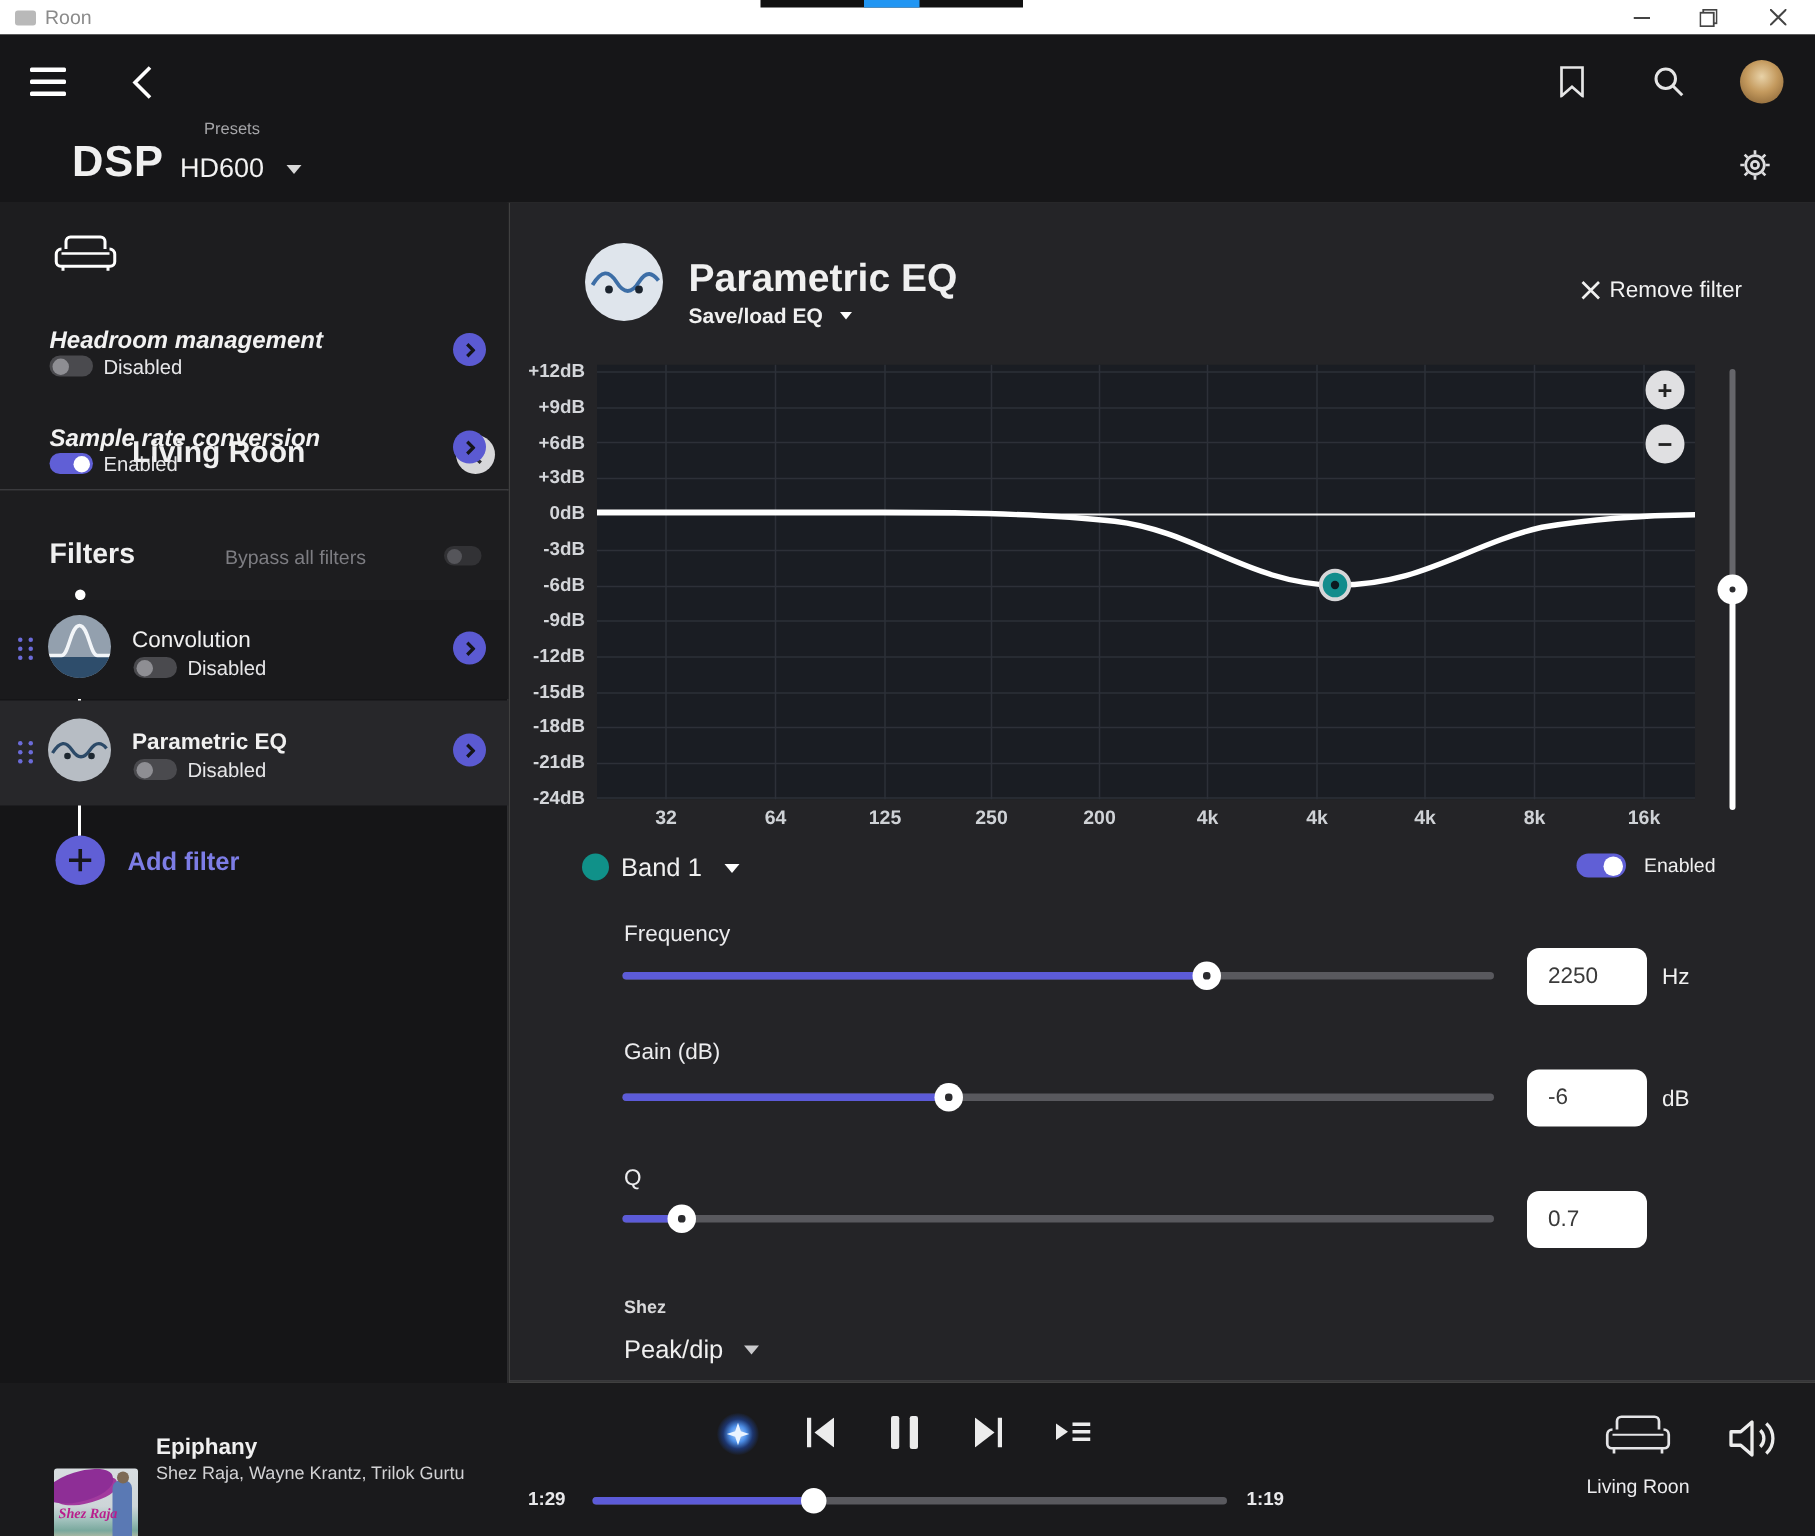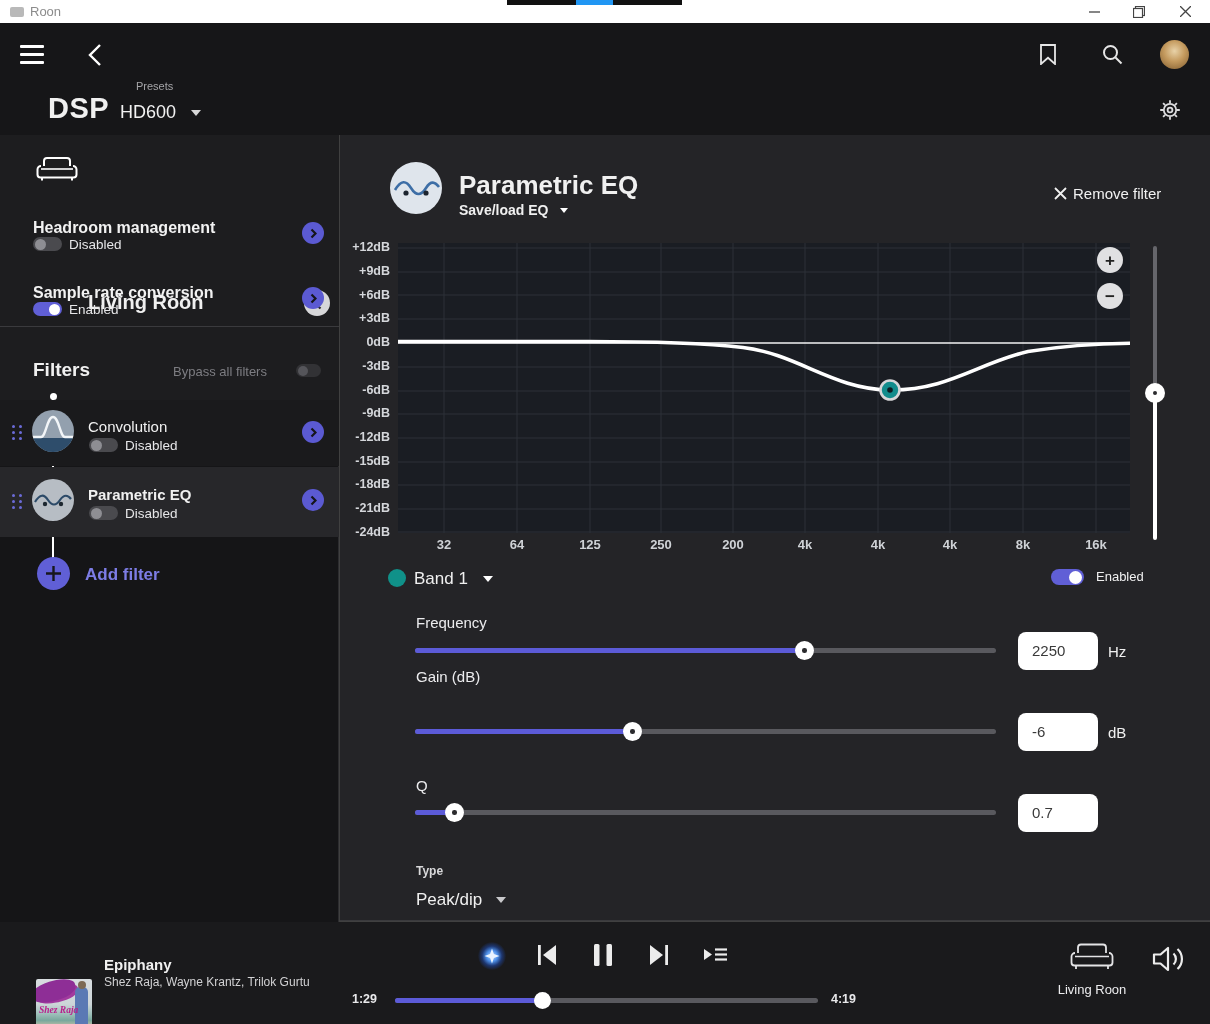--- a/index.html
+++ b/index.html
@@ -29,21 +29,21 @@
   .preset-value { position:absolute; left:120px; top:102px; font-size:18px; color:#f2f2f2; }
   .caret { display:inline-block; width:0; height:0; border-left:5px solid transparent; border-right:5px solid transparent; border-top:6px solid #d8d8d8; }
 
   
   .sidebar { position:absolute; left:0; top:135px; width:339px; height:787px; background:#151517; border-right:1px solid #2c2c2f; }
   .sb-top { position:absolute; left:0; top:0; width:339px; height:191px; background:#1d1d1f; }
   .sb-filters-head { position:absolute; left:0; top:192px; width:339px; height:73px; background:#1d1d1f; }
   .sb-divider { position:absolute; left:0; top:191px; width:339px; height:1px; background:#3a3a3d; }
   .zone-name { position:absolute; left:88px; top:156px; font-size:20px; font-weight:bold; }
   .collapse-btn { position:absolute; left:304px; top:155px; width:26px; height:26px; border-radius:50%; background:#d7d7d9; display:flex; align-items:center; justify-content:center; }
-  .setting-title { font-size:16px; font-weight:bold; color:#f2f2f2; }
+  .setting-title { font-size:16px; font-weight:bold; color:#f2f2f2;font-style:italic; }
   .state-label { font-size:13.5px; color:#e6e6e8; }
   .muted { color:#7d7d82; }
   .tgl { position:absolute; border-radius:8px; }
   .tgl .knob { position:absolute; border-radius:50%; }
   .tgl.sm { width:29px; height:14px; }
   .tgl.sm .knob { width:11px; height:11px; top:1.5px; }
   .tgl.on { background:#605fd6; } .tgl.on .knob { right:2px; background:#fff; }
   .tgl.off { background:#4a4a4e; } .tgl.off .knob { left:2px; background:#8e8e93; }
   .tgl.dim { background:#323235; } .tgl.dim .knob { left:2px; background:#55555a; }
   .chev-btn { position:absolute; width:22px; height:22px; border-radius:50%; background:#5b5ad2; display:flex; align-items:center; justify-content:center; }
@@ -208,21 +208,21 @@
         <span class="knob"></span>
       </div>
     <div class="state-label abs" style="left:69px;top:167px">Enabled</div>
     <div class="chev-btn" style="left:302px;top:152px">
       <svg width="7" height="11">
           <polyline points="1.5,1.5 5.5,5.5 1.5,9.5" fill="none" stroke="#15151a" stroke-width="2.2"></polyline>
         </svg>
     </div>
 
     <div class="abs" style="left:33px;top:224px;font-size:19px;font-weight:bold">Filters</div>
-    <div class="abs muted" style="left:150px;top:229px;width:140px;text-align:center;font-size:13px">Bypass all filters</div>
+    <div class="abs muted" style="left:150px;top:229px;width:140px;text-align:left;font-size:13px">Bypass all filters</div>
     <div class="tgl dim" style="left:296px;top:229px;width:25px;height:13px">
         <span class="knob" style="width:10px;height:10px;top:1.5px"></span>
       </div>
 
     <div class="connector-dot"></div>
     <div class="connector"></div>
 
     <div class="filter-row row-conv">
       <div class="drag-handle" style="top:25px">
           <i></i>
@@ -378,40 +378,40 @@
   <div class="param-label" style="top:614px">Frequency</div>
   <div class="htrack" style="top:648px">
       <div class="hfill" style="width:389px"></div>
     </div>
   <div class="hthumb" style="left:795px;top:641px">
       <span class="thumb-dot"></span>
     </div>
   <div class="valbox" style="top:632px">2250</div>
   <div class="unit" style="top:643px">Hz</div>
 
-  <div class="param-label" style="top:668px">Gain (dB)</div>
+  <div class="param-label" style="top:693px">Gain (dB)</div>
   <div class="htrack" style="top:729px">
       <div class="hfill" style="width:217px"></div>
     </div>
   <div class="hthumb" style="left:623px;top:722px">
       <span class="thumb-dot"></span>
     </div>
   <div class="valbox" style="top:713px">-6</div>
   <div class="unit" style="top:724px">dB</div>
 
   <div class="param-label" style="top:777px">Q</div>
   <div class="htrack" style="top:810px">
       <div class="hfill" style="width:39px"></div>
     </div>
   <div class="hthumb" style="left:445px;top:803px">
       <span class="thumb-dot"></span>
     </div>
   <div class="valbox" style="top:794px">0.7</div>
 
-  <div class="type-label">Type</div>
+  <div class="type-label">Shez</div>
   <div class="type-value">
     <span>Peak/dip</span>
     <span class="caret" style="border-top-color:#c9c9cc;margin-left:9px;vertical-align:2px;border-left-width:5px;border-right-width:5px;border-top-width:6px"></span>
   </div>
 
   <div class="playerbar">
     <div class="album-art">
       <div class="scarf"></div>
       <div class="figure"></div>
       <div class="art-text">Shez Raja</div>
@@ -452,21 +452,21 @@
           <line x1="11" y1="12.5" x2="23" y2="12.5"></line>
         </g>
       </svg>
   </div>
 
   <div class="ptime" style="left:352px">1:29</div>
   <div class="abs" style="left:395px;top:998px;width:423px;height:4.5px;border-radius:2.5px;background:#59595e">
     <div style="width:147px;height:4.5px;border-radius:2.5px;background:#5c5bd8"></div>
   </div>
   <div class="abs" style="left:534px;top:992px;width:17px;height:17px;border-radius:50%;background:#fff"></div>
-  <div class="ptime" style="left:831px">4:19</div>
+  <div class="ptime" style="left:831px">1:19</div>
 
   <div class="zone-sel">
     <svg width="46" height="32" viewBox="0 0 46 32">
       <g fill="none" stroke="#e4e4e6" stroke-width="1.8">
         <path d="M9,13 V7.5 a3,3 0 0 1 3,-3 h22 a3,3 0 0 1 3,3 V13"></path>
         <path d="M6,13 a3.5,3.5 0 0 0 -3.5,3.5 v6 a3,3 0 0 0 3,3 h35 a3,3 0 0 0 3,-3 v-6 A3.5,3.5 0 0 0 40,13"></path>
         <path d="M6,16.5 h34" stroke-width="1.4"></path>
         <path d="M7,25.5 v3.5 M39,25.5 v3.5"></path>
       </g>
     </svg>

